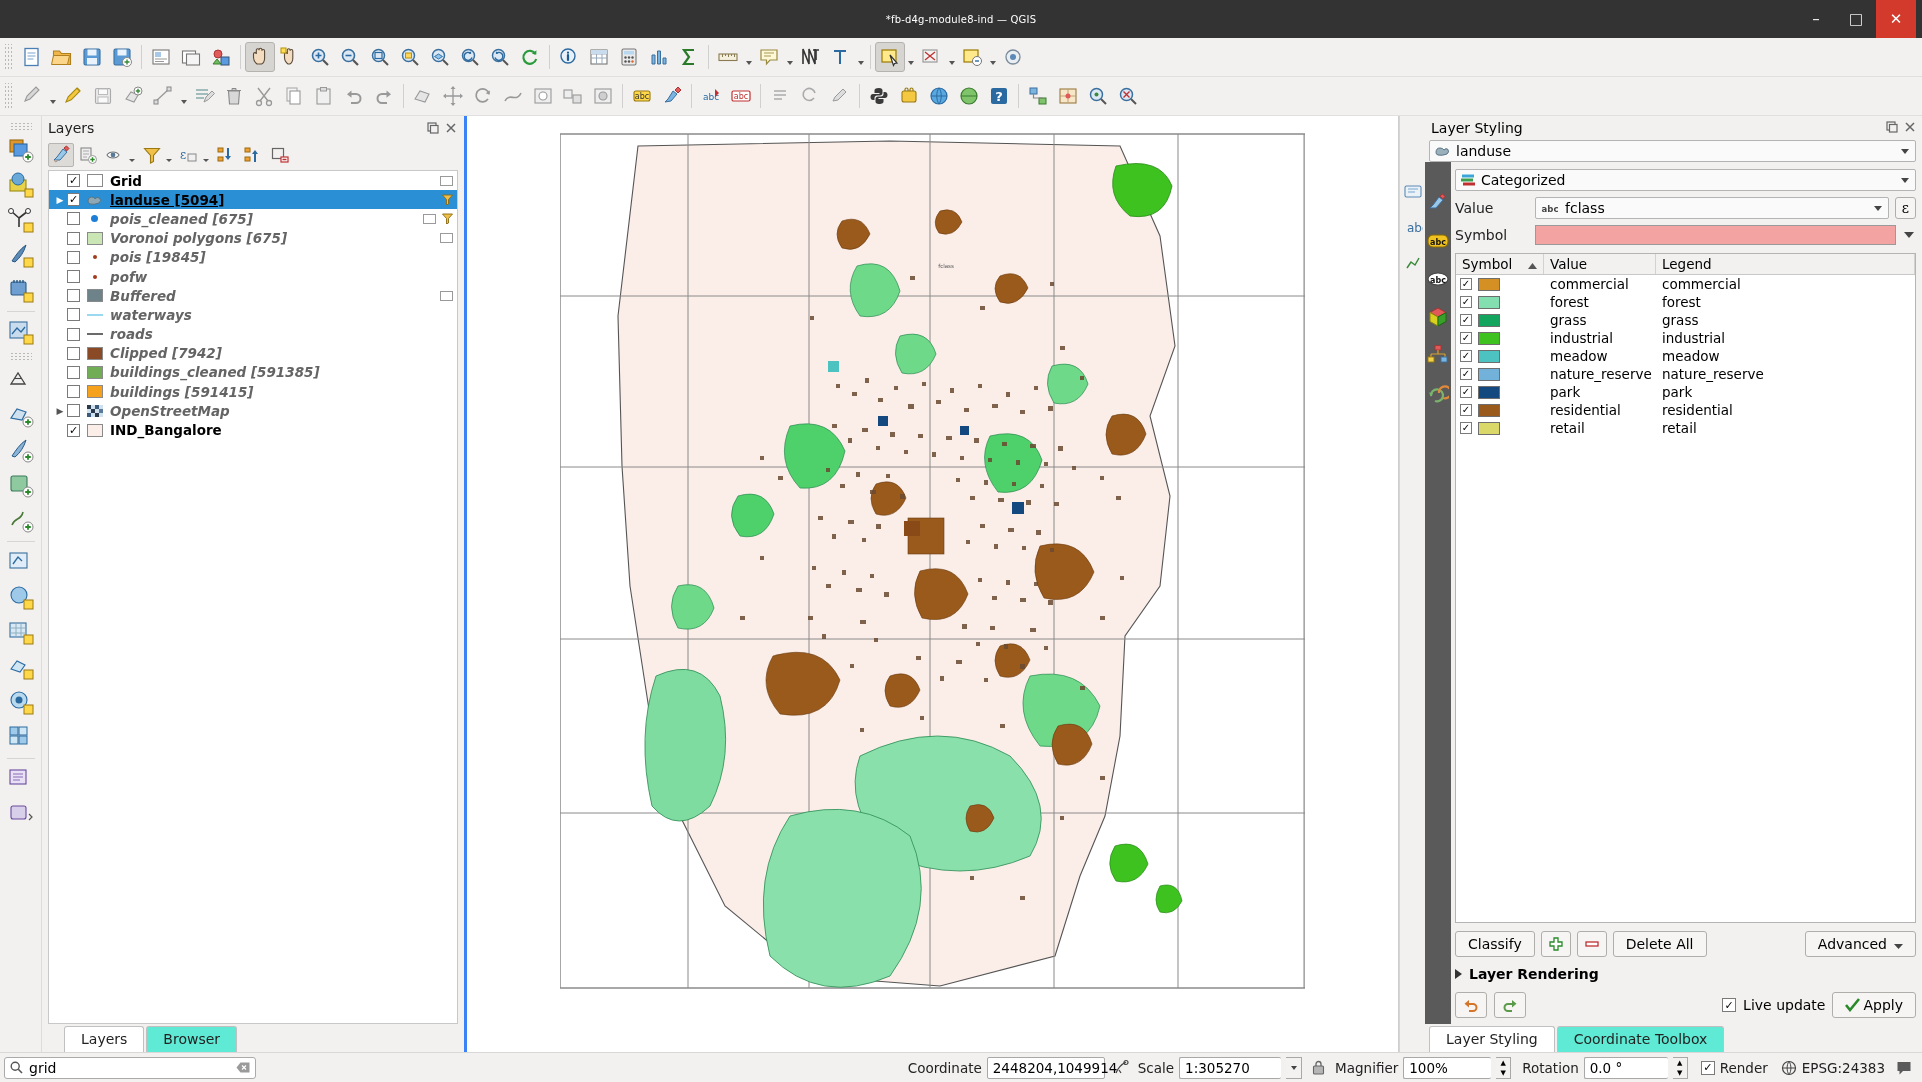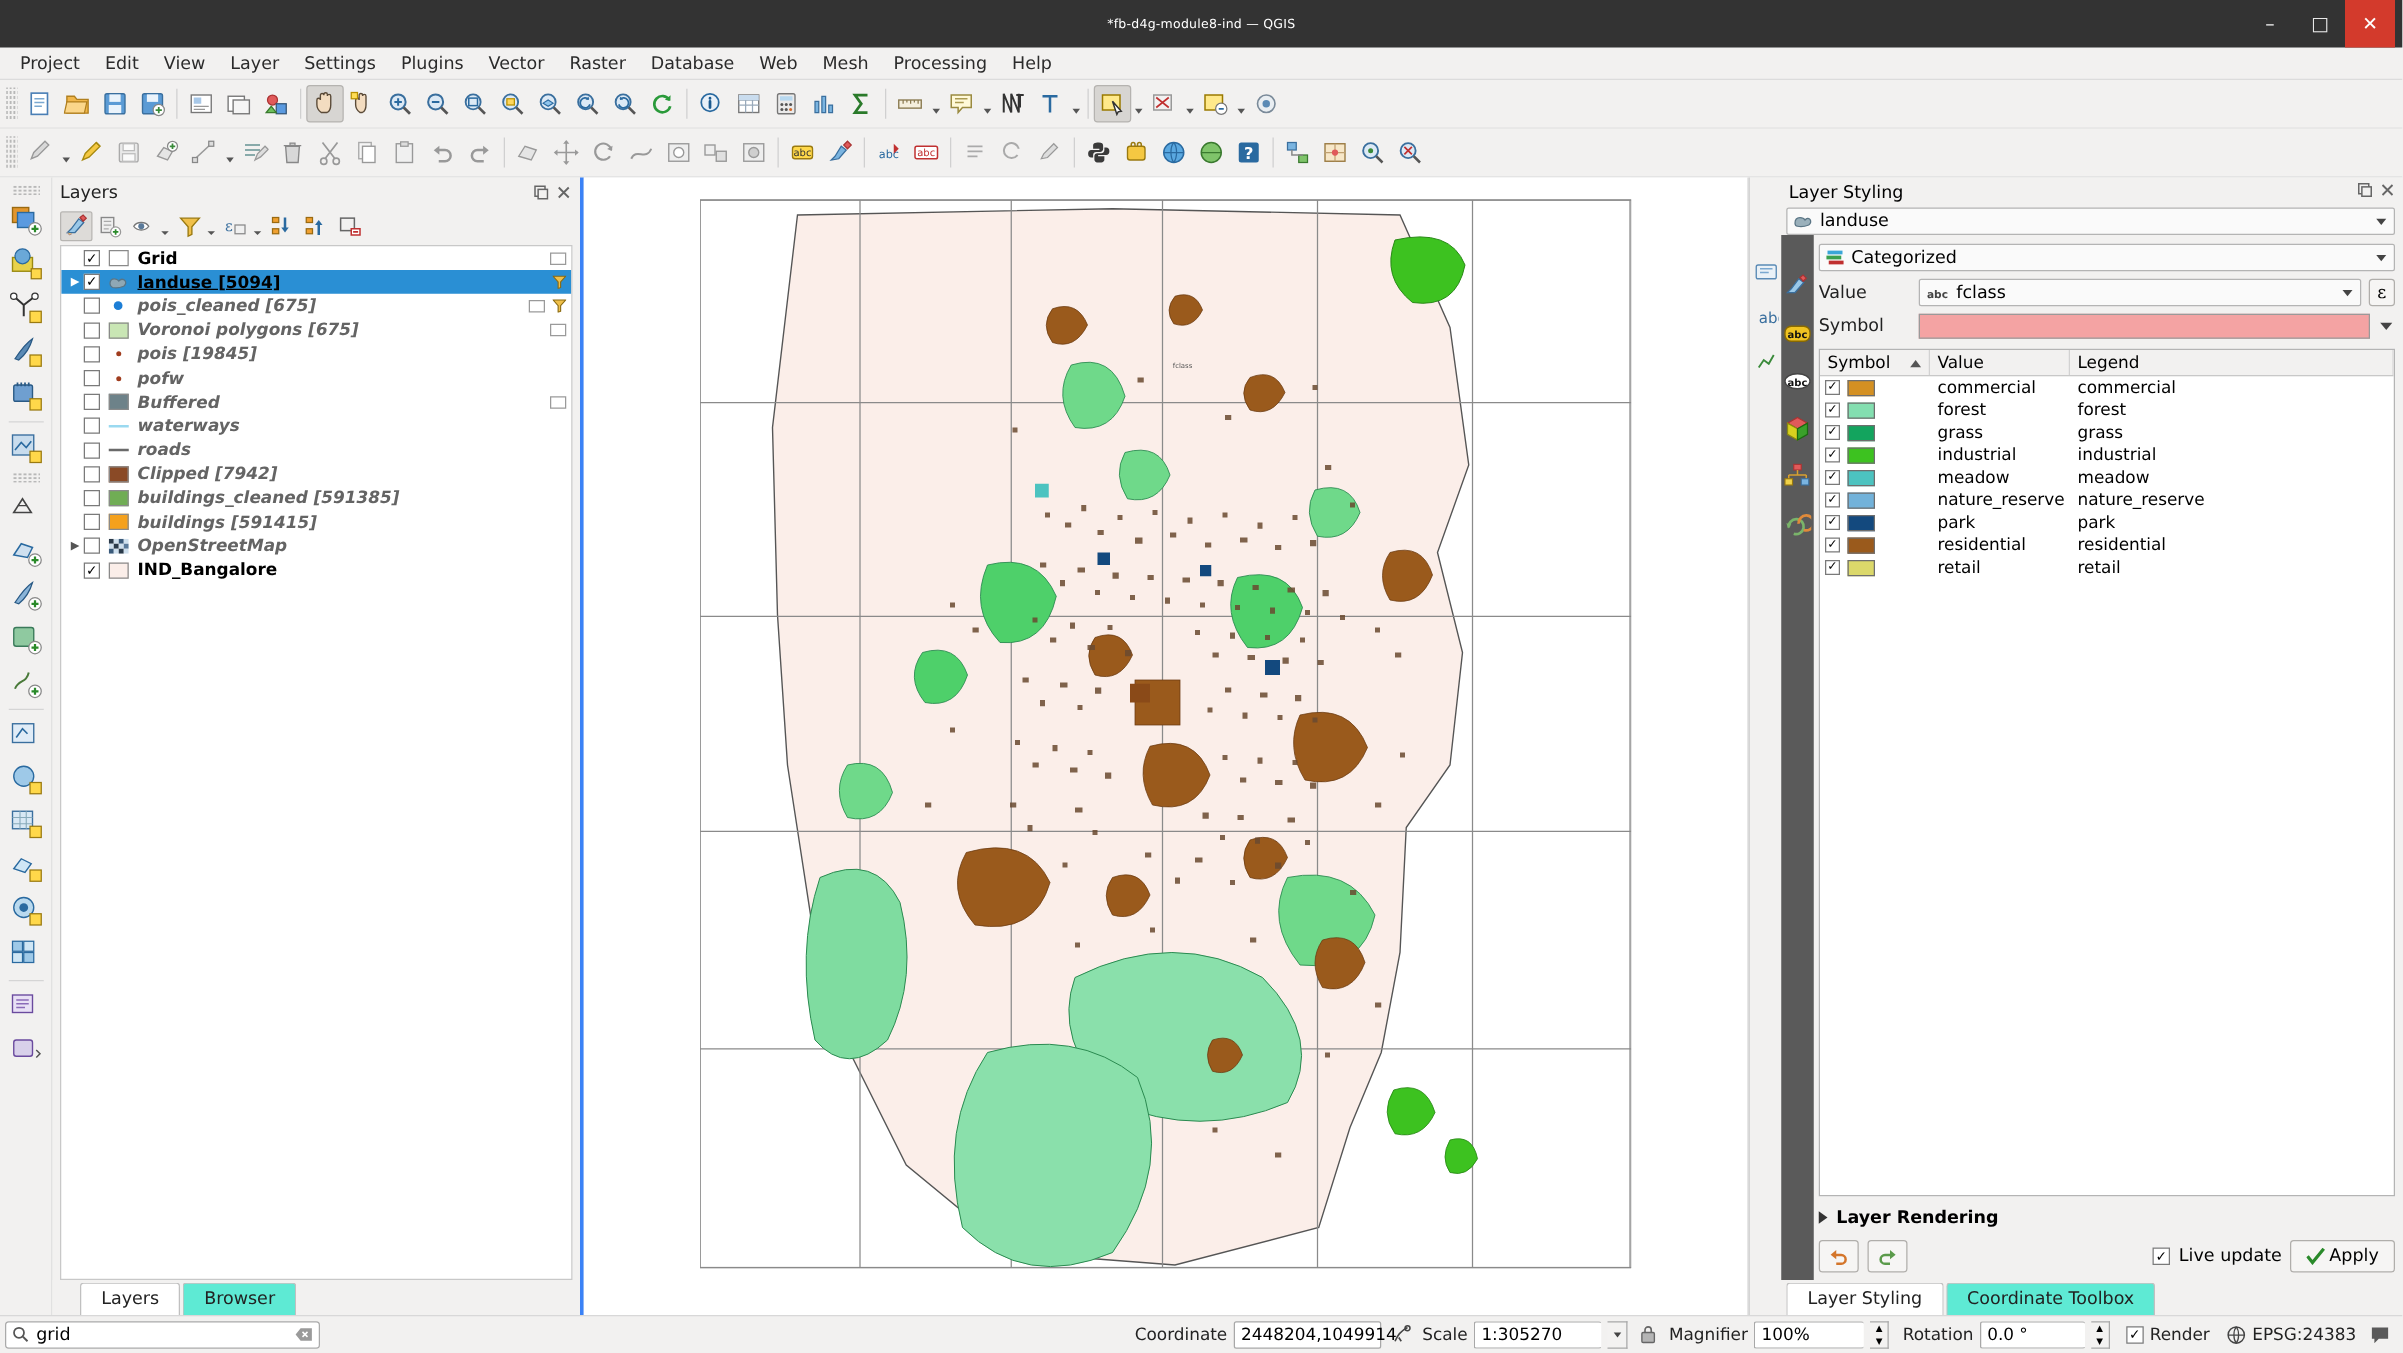--- a/index.html
+++ b/index.html
@@ -185,35 +185,20 @@
 
   <div class="titlebar">
     <div class="title">*fb-d4g-module8-ind — QGIS</div>
     <div class="win-btns">
       <div class="win-btn">–</div>
       <div class="win-btn">□</div>
       <div class="win-btn close">✕</div>
     </div>
   </div>
 
-  <div class="menubar">
-    <div class="menu-item">Project</div>
-    <div class="menu-item">Edit</div>
-    <div class="menu-item">View</div>
-    <div class="menu-item">Layer</div>
-    <div class="menu-item">Settings</div>
-    <div class="menu-item">Plugins</div>
-    <div class="menu-item">Vector</div>
-    <div class="menu-item">Raster</div>
-    <div class="menu-item">Database</div>
-    <div class="menu-item">Web</div>
-    <div class="menu-item">Mesh</div>
-    <div class="menu-item">Processing</div>
-    <div class="menu-item">Help</div>
-  </div>
 
   <div class="toolbar">
     <div class="tb-grip"></div>
     <div class="tbtn">
       <svg width="22" height="22" viewBox="0 0 22 22">
           <rect x="4" y="2.5" width="13" height="17" fill="#fff" stroke="#4a7fb5" stroke-width="1.3"></rect>
           <path d="M6.5 7h8M6.5 10h8M6.5 13h6" stroke="#7aa8d0" stroke-width="1.1"></path>
         </svg>
     </div>
     <div class="tbtn">
@@ -1416,20 +1401,43 @@
                   <div class="c-sym">
                     <span class="ccheck">✓</span>
                     <span class="cswatch" style="background: rgb(219, 216, 106);"></span>
                   </div>
                   <div class="c-val">retail</div>
                   <div class="c-leg">retail</div>
                 </div>
               </div>
           </div>
 
+          <div class="btnrow">
+            <div class="btn">Classify</div>
+            <div class="btn icononly">
+              <svg width="14" height="14" viewBox="0 0 14 14">
+                  <path d="M5 1h4v4h4v4H9v4H5V9H1V5h4z" fill="#fff" stroke="#2a8a2a" stroke-width="1.3"></path>
+                </svg>
+            </div>
+            <div class="btn icononly">
+              <svg width="14" height="14" viewBox="0 0 14 14">
+                  <rect x="1" y="5" width="12" height="4" fill="#fff" stroke="#c03030" stroke-width="1.3"></rect>
+                </svg>
+            </div>
+            <div class="btn">Delete All</div>
+            <div style="flex:1"></div>
+            <div class="btn">
+              <span>Advanced</span>
+              <span style="margin-left:7px">
+                <svg width="9" height="5" viewBox="0 0 9 5">
+                    <path d="M0 0h9L4.5 5z" fill="#444"></path>
+                  </svg>
+              </span>
+            </div>
+          </div>
 
           <div class="collapse-row">
             <span class="tri"></span>
             <span>Layer Rendering</span>
           </div>
 
           <div class="footer-row">
             <div class="btn icononly">
               <svg width="16" height="14" viewBox="0 0 16 14">
                   <path d="M4 6h6a3.5 3.5 0 0 1 0 7H6" fill="none" stroke="#d4752a" stroke-width="2"></path>

